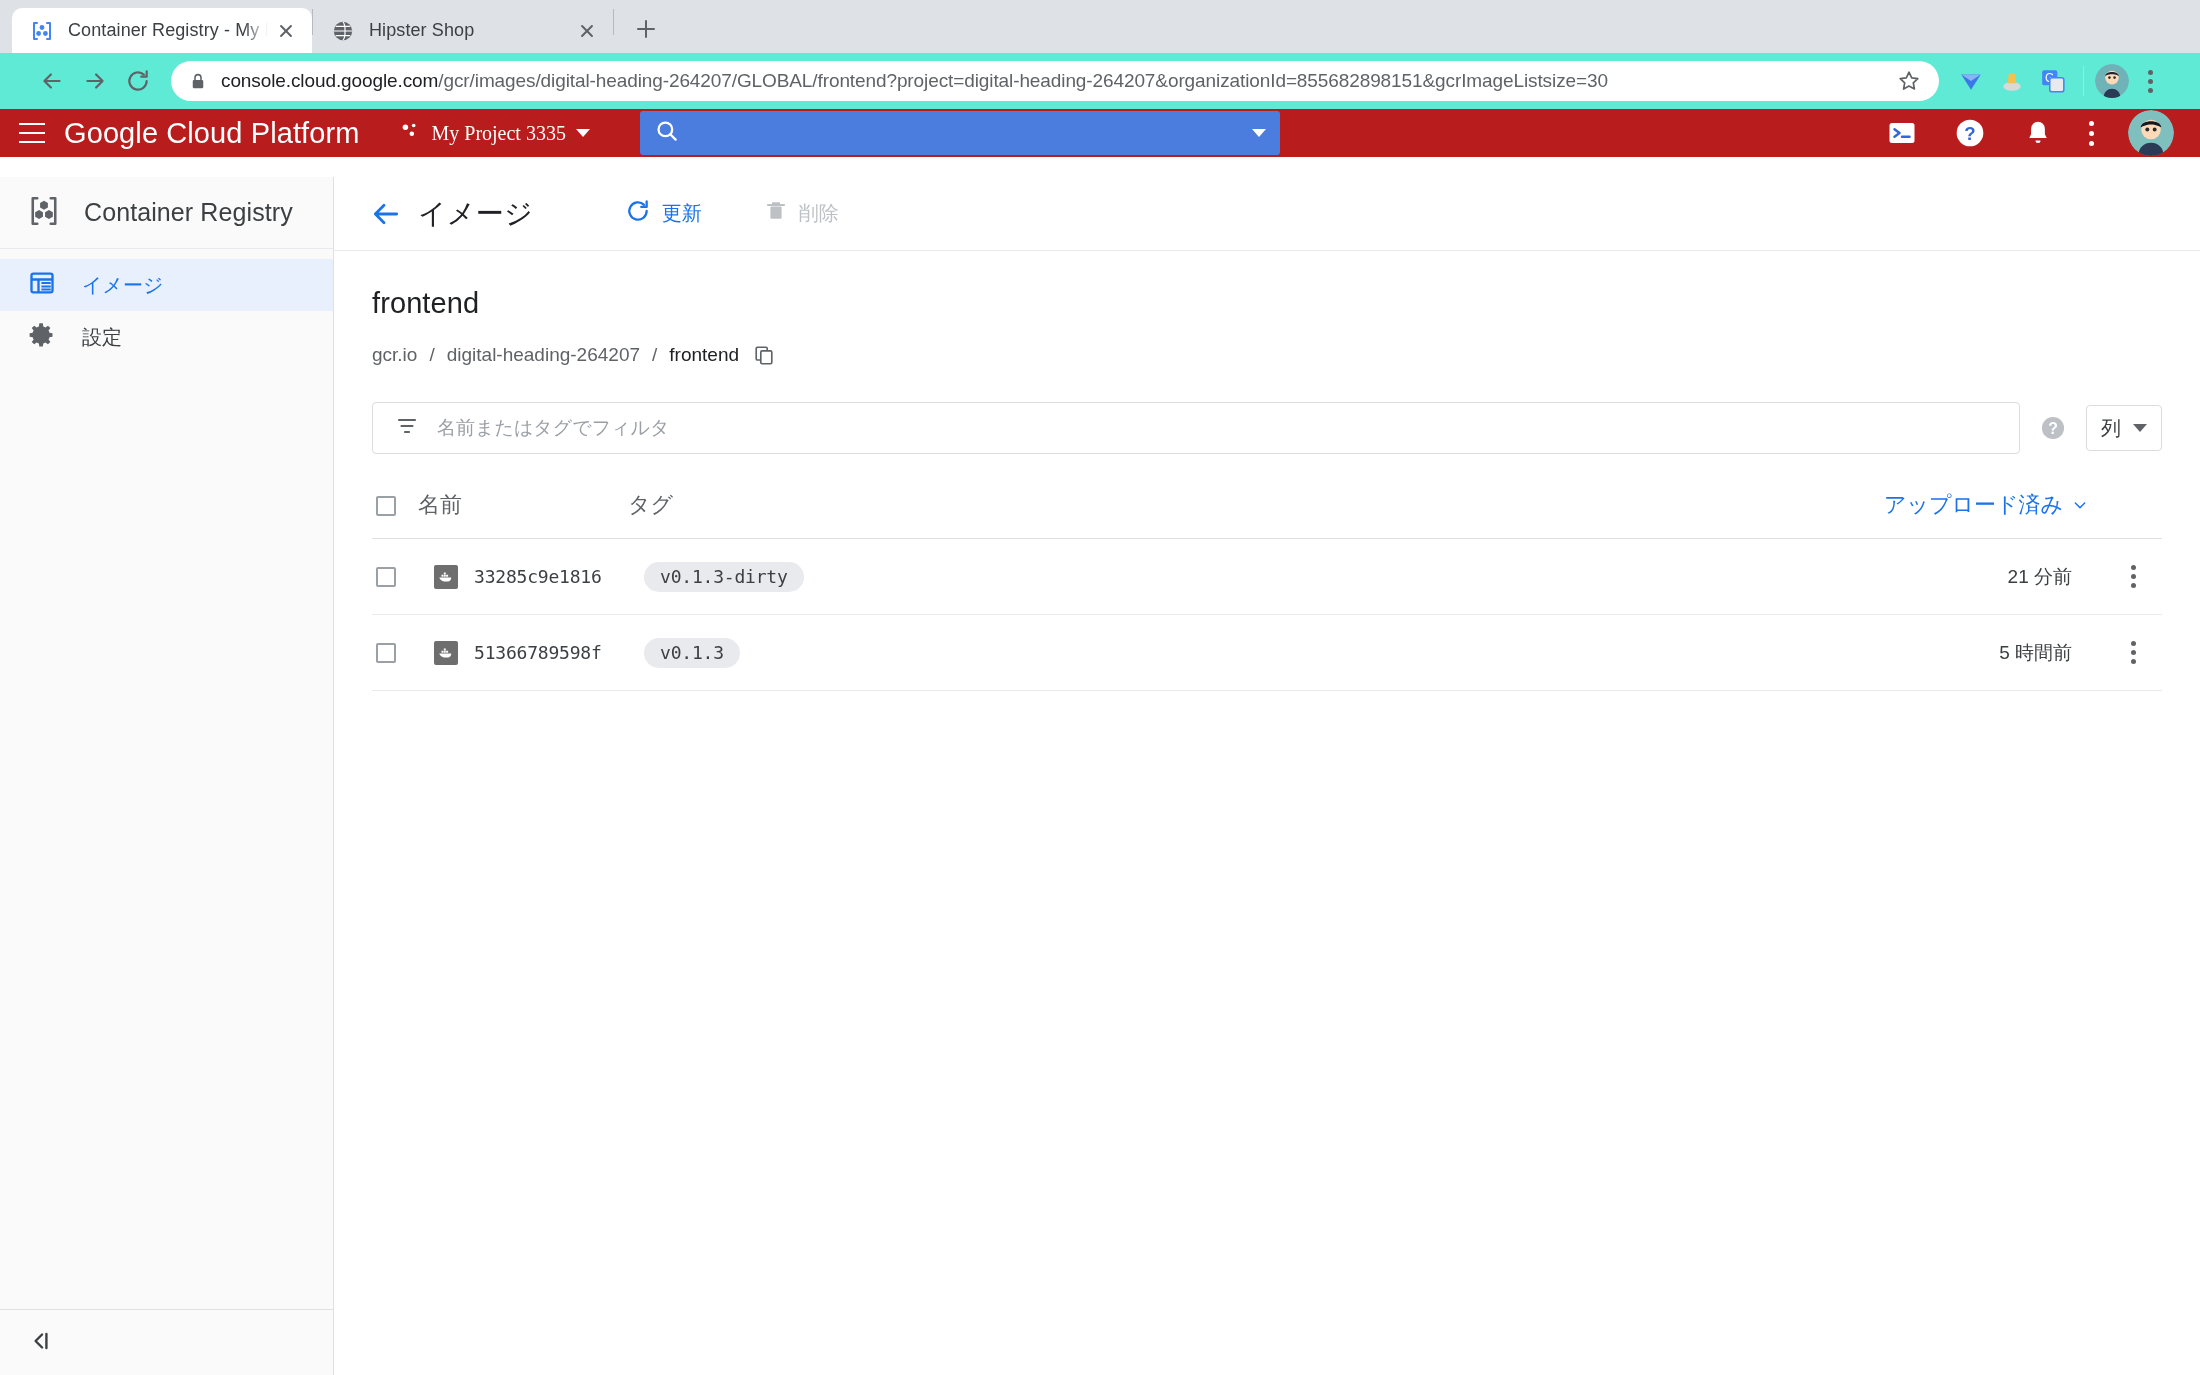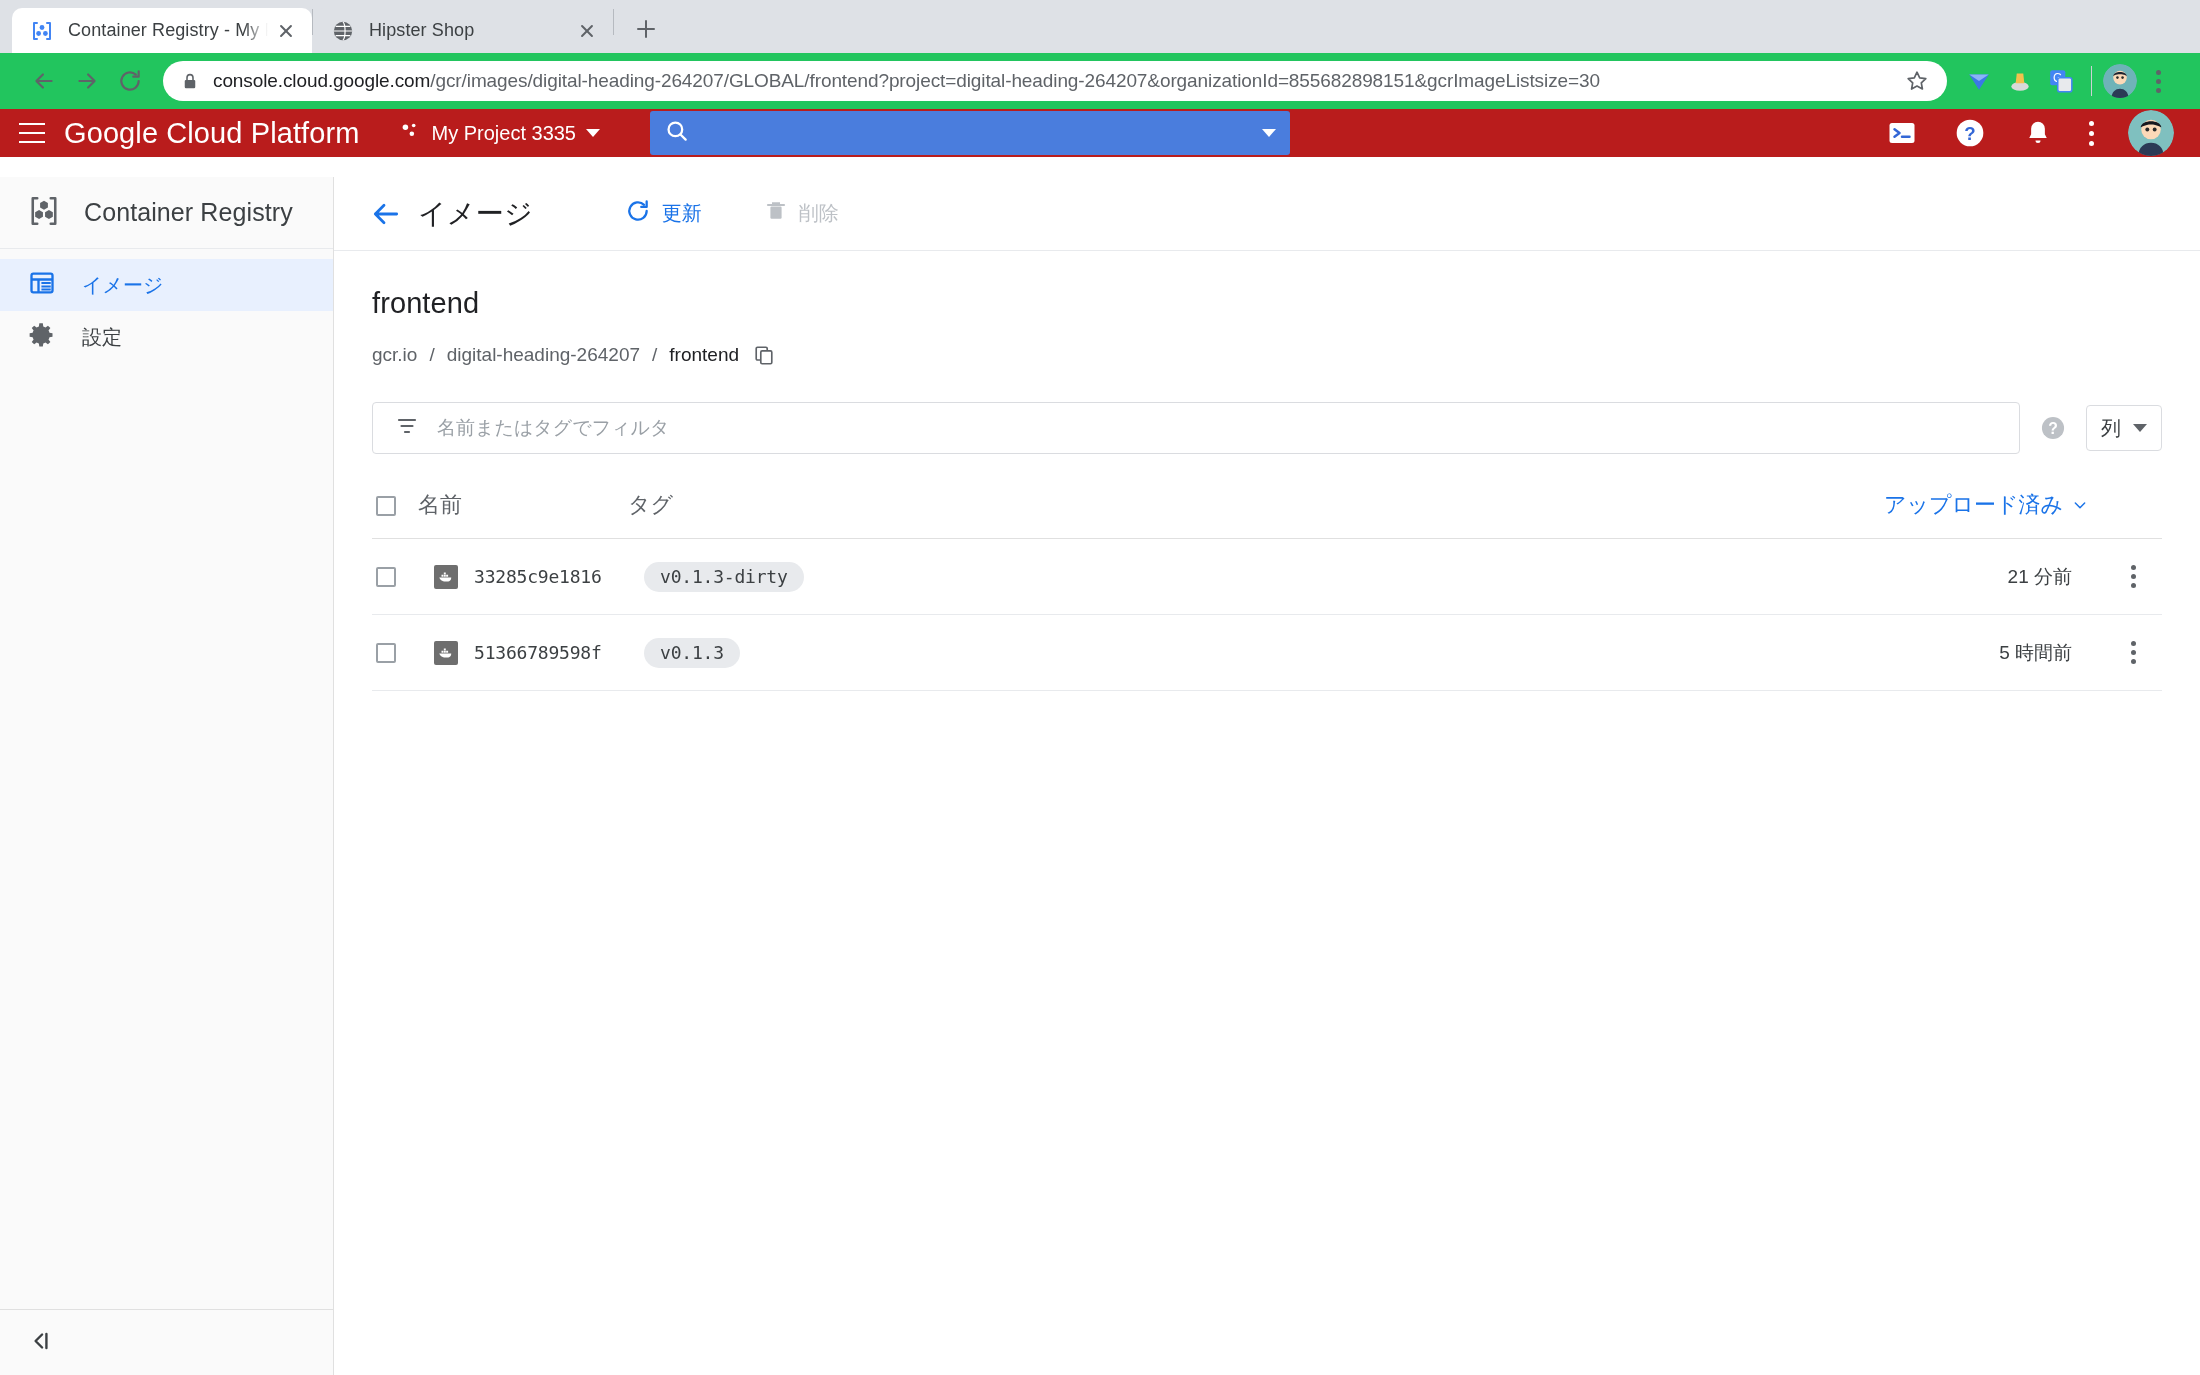--- a/index.html
+++ b/index.html
@@ -41,22 +41,22 @@
   .tab-close::before { transform: rotate(45deg); }
   .tab-close::after { transform: rotate(-45deg); }
   .newtab { width: 40px; height: 40px; margin: 0 0 4px 12px; position: relative; }
   .newtab::before, .newtab::after {
     content:''; position:absolute; background:#5f6368; border-radius:1px;
   }
   .newtab::before { left:11px; top:19px; width:18px; height:2px; }
   .newtab::after { left:19px; top:11px; width:2px; height:18px; }
 
   .toolbar {
-    height: 56px; background: #22c55e; display: flex; align-items: center;
-    padding: 0 24px; flex-shrink: 0; gap: 3px;
+    height: 56px; background: #5eead4; display: flex; align-items: center;
+    padding: 0 32px; flex-shrink: 0; gap: 3px;
   }
   .navbtn { width: 40px; height: 40px; display:flex; align-items:center; justify-content:center; }
   .omnibox {
     flex: 1; height: 40px; background: #ffffff; border-radius: 20px;
     display: flex; align-items: center; padding: 0 14px 0 18px; margin: 0 10px;
     min-width: 0;
   }
   .omni-lock { margin-right: 14px; flex-shrink: 0; display:flex; }
   .omni-url {
     flex: 1; font-size: 19px; color: #5f6368; white-space: nowrap;
@@ -72,21 +72,21 @@
 
   
   .gcp-header {
     height: 48px; background: #b91c1c; display: flex; align-items: center;
     flex-shrink: 0; padding: 0 16px 0 0; color: #fff;
   }
   .hamburger { width: 64px; height: 64px; display:flex; flex-direction:column;
     align-items:center; justify-content:center; gap:7px; }
   .hamburger i { width: 26px; height: 2px; background: #fff; display:block; }
   .gcp-logo { font-size: 29px; color:#fff; letter-spacing:.1px; margin-right: 30px; font-weight:400;}
-  .proj-chip { display:flex; align-items:center; gap:10px; height:44px; padding:0 10px; }
+  .proj-chip { display:flex; align-items:center; gap:10px; height:44px; padding:0 10px;font-family:Liberation Serif, serif; }
   .proj-name { font-size: 20px; color:#fff; }
   .caret-dn { width:0;height:0;border-left:7px solid transparent;border-right:7px solid transparent;border-top:8px solid #fff;}
   .gcp-search {
     flex: 1; max-width: 640px; height: 44px; background: #4a7ddd; border-radius: 3px;
     display:flex; align-items:center; padding: 0 14px; margin: 0 40px;
   }
   .gcp-search .caret-dn { margin-left:auto; }
   .gcp-icons { display:flex; align-items:center; gap: 34px; margin-left:auto; padding-right: 10px;}
   .gcp-ic { width:34px; height:34px; display:flex; align-items:center; justify-content:center; }
   .gcp-dots { display:flex; flex-direction:column; gap:5px; align-items:center; }

